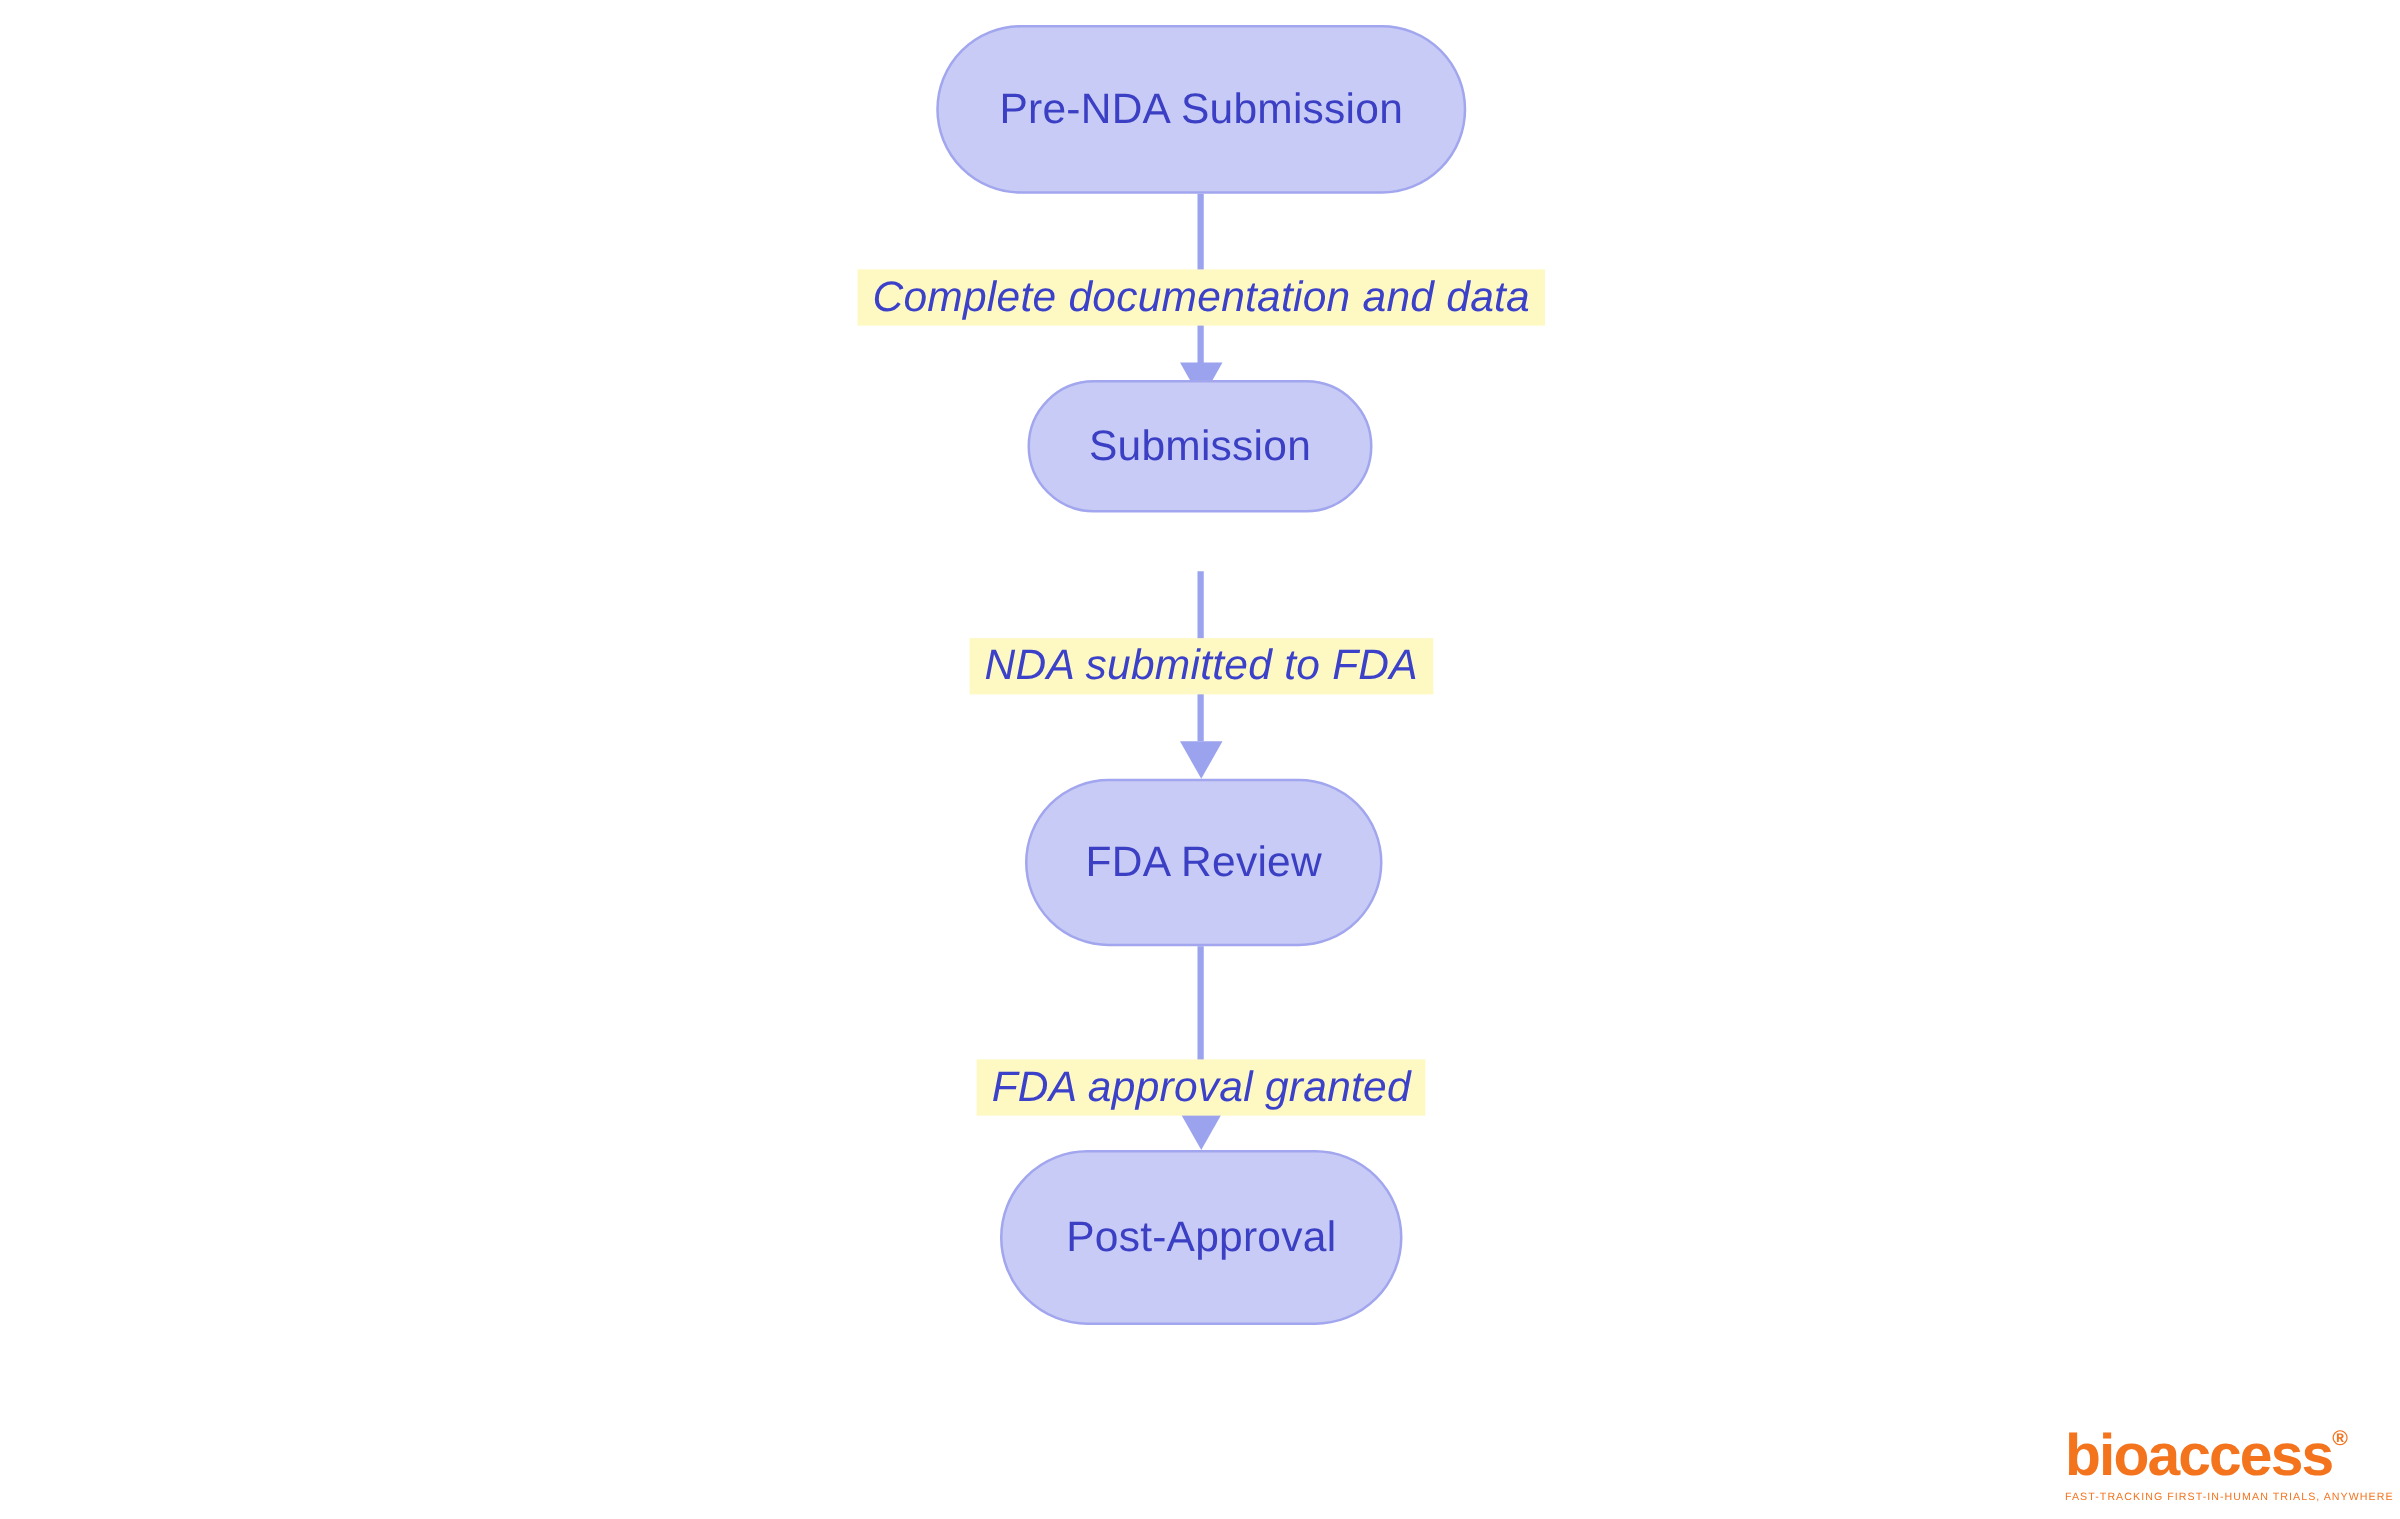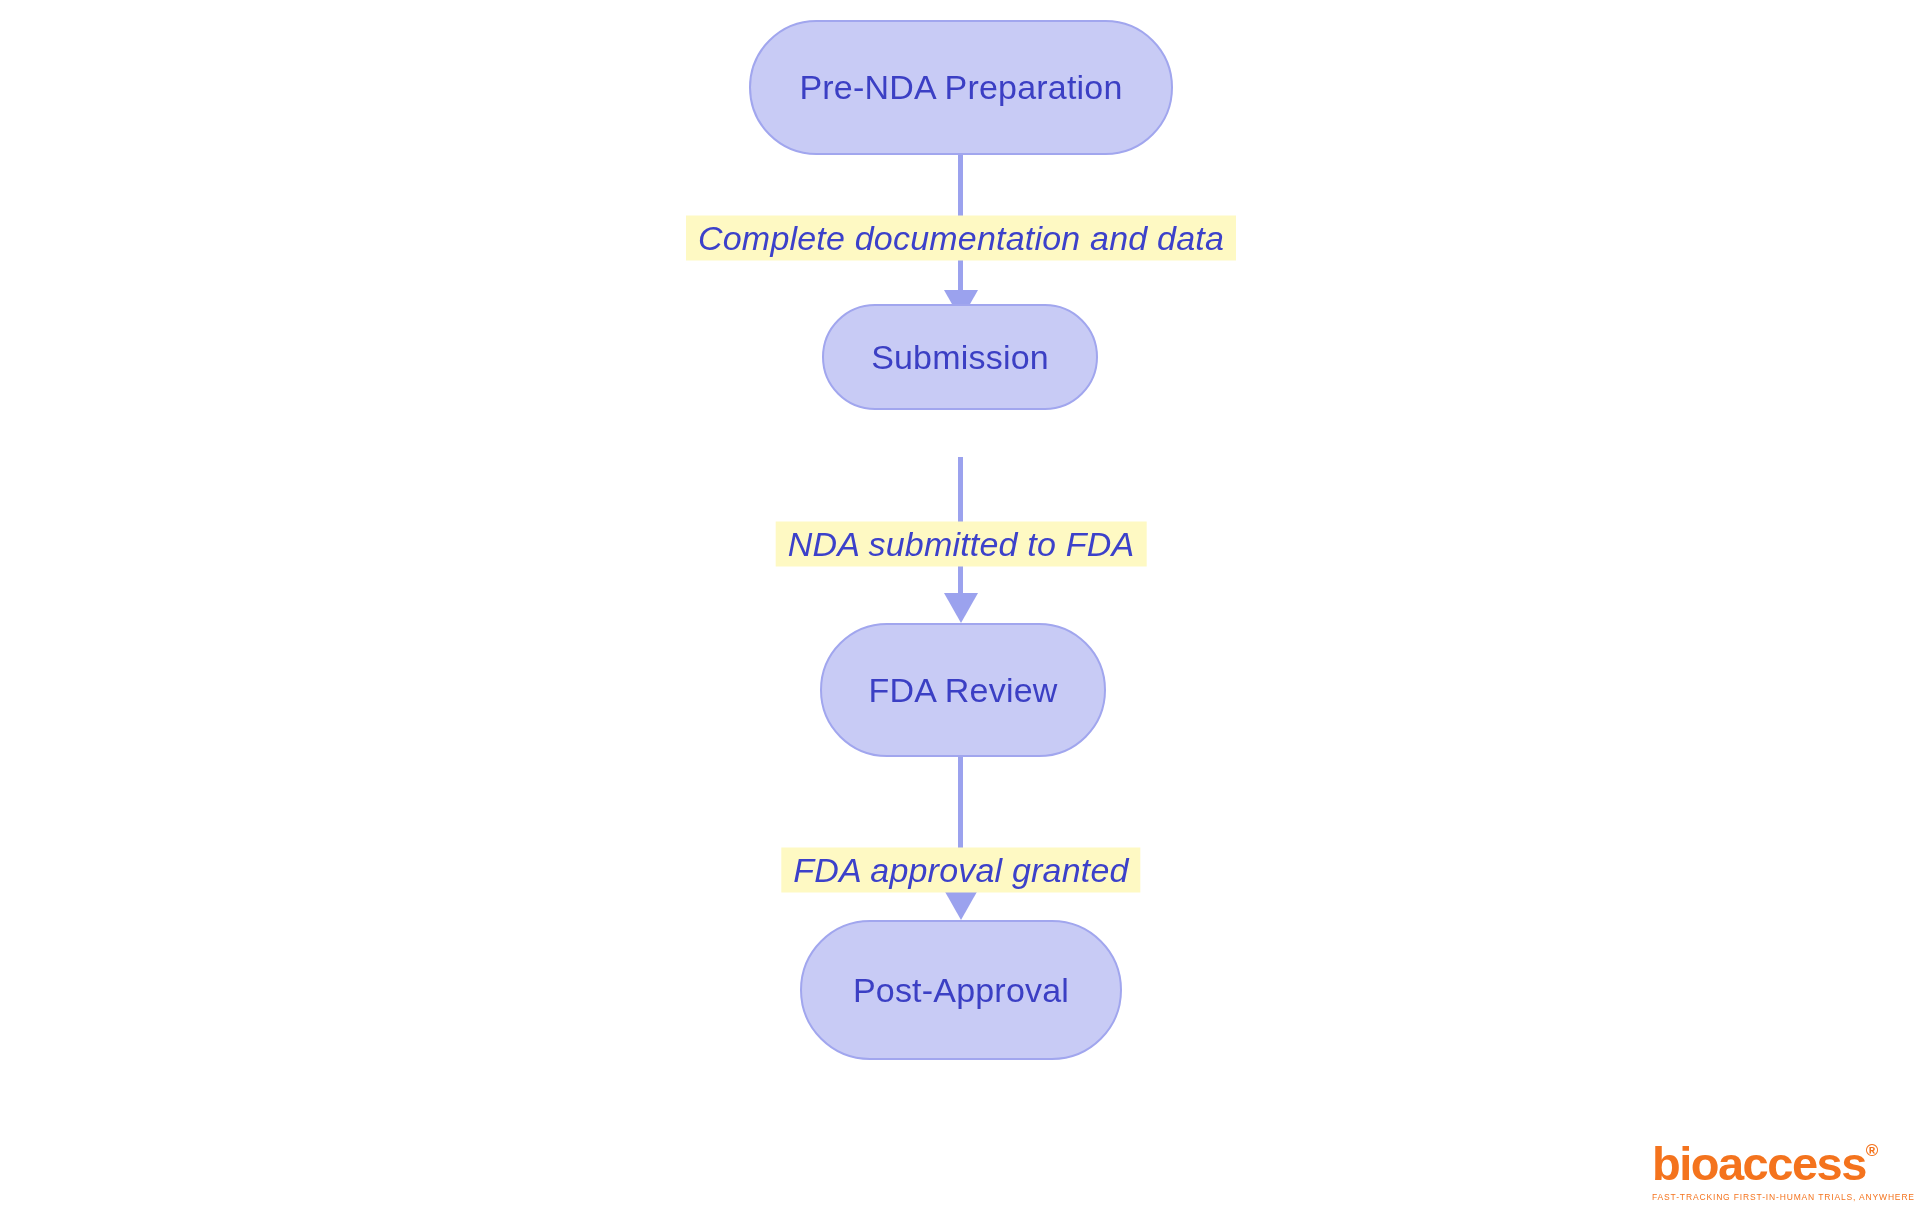--- a/index.html
+++ b/index.html
@@ -82,34 +82,34 @@
     letter-spacing: 0.85px;
     white-space: nowrap;
   }
 </style>
 </head>
 <body>
 
 <div class="canvas">
 
   <div class="node" style="left:749px; top:20px; width:424px; height:135px;">
-    <span>Pre-NDA Preparation</span>
+    <span>Pre-NDA Submission</span>
   </div>
 
   <div class="edge-line" style="top:155px; height:138px;"></div>
   <div class="arrowhead" style="top:290px;"></div>
   <div class="edge-label" style="left:961px; top:238px;">Complete documentation and data</div>
 
   <div class="node" style="left:822px; top:304px; width:276px; height:106px;">
     <span>Submission</span>
   </div>
 
   <div class="edge-line" style="top:457px; height:136px;"></div>
   <div class="arrowhead" style="top:593px;"></div>
-  <div class="edge-label" style="left:961px; top:544px;">NDA submitted to FDA</div>
+  <div class="edge-label" style="left:961px; top:533px;">NDA submitted to FDA</div>
 
   <div class="node" style="left:820px; top:623px; width:286px; height:134px;">
     <span>FDA Review</span>
   </div>
 
   <div class="edge-line" style="top:757px; height:133px;"></div>
   <div class="arrowhead" style="top:890px;"></div>
   <div class="edge-label" style="left:961px; top:843px;margin-top:27px;">FDA approval granted</div>
 
   <div class="node" style="left:800px; top:920px; width:322px; height:140px;">

